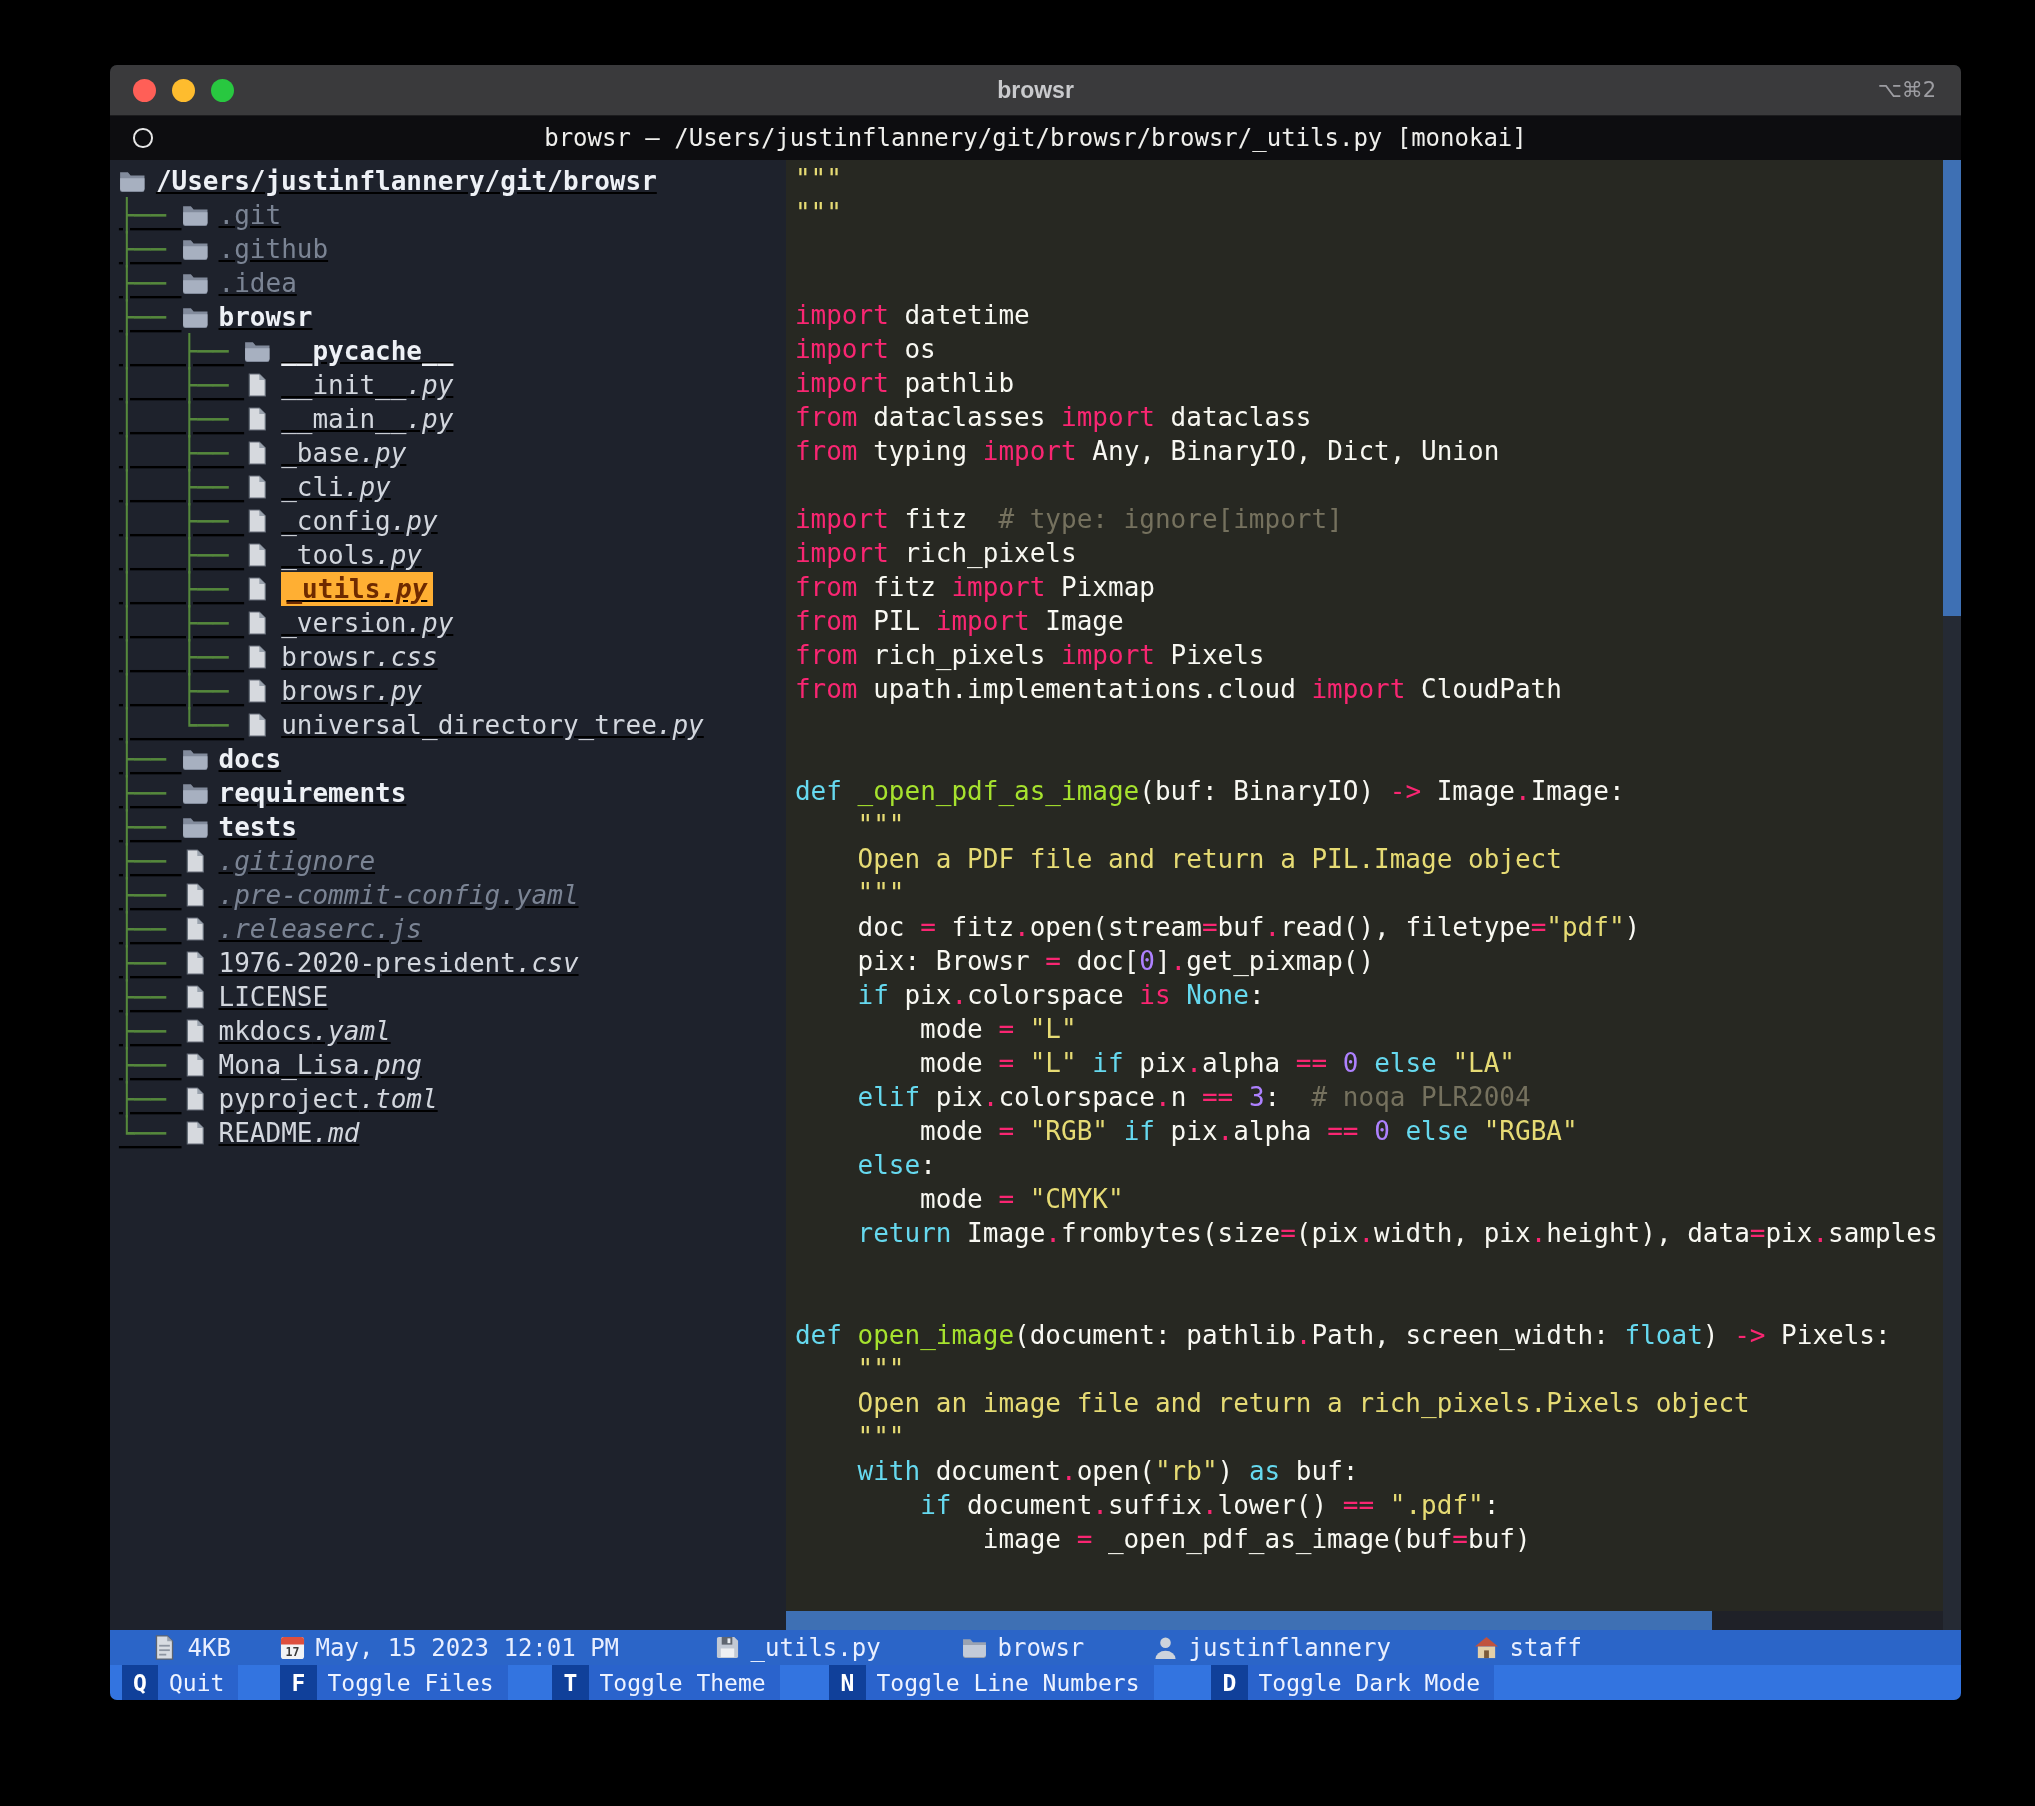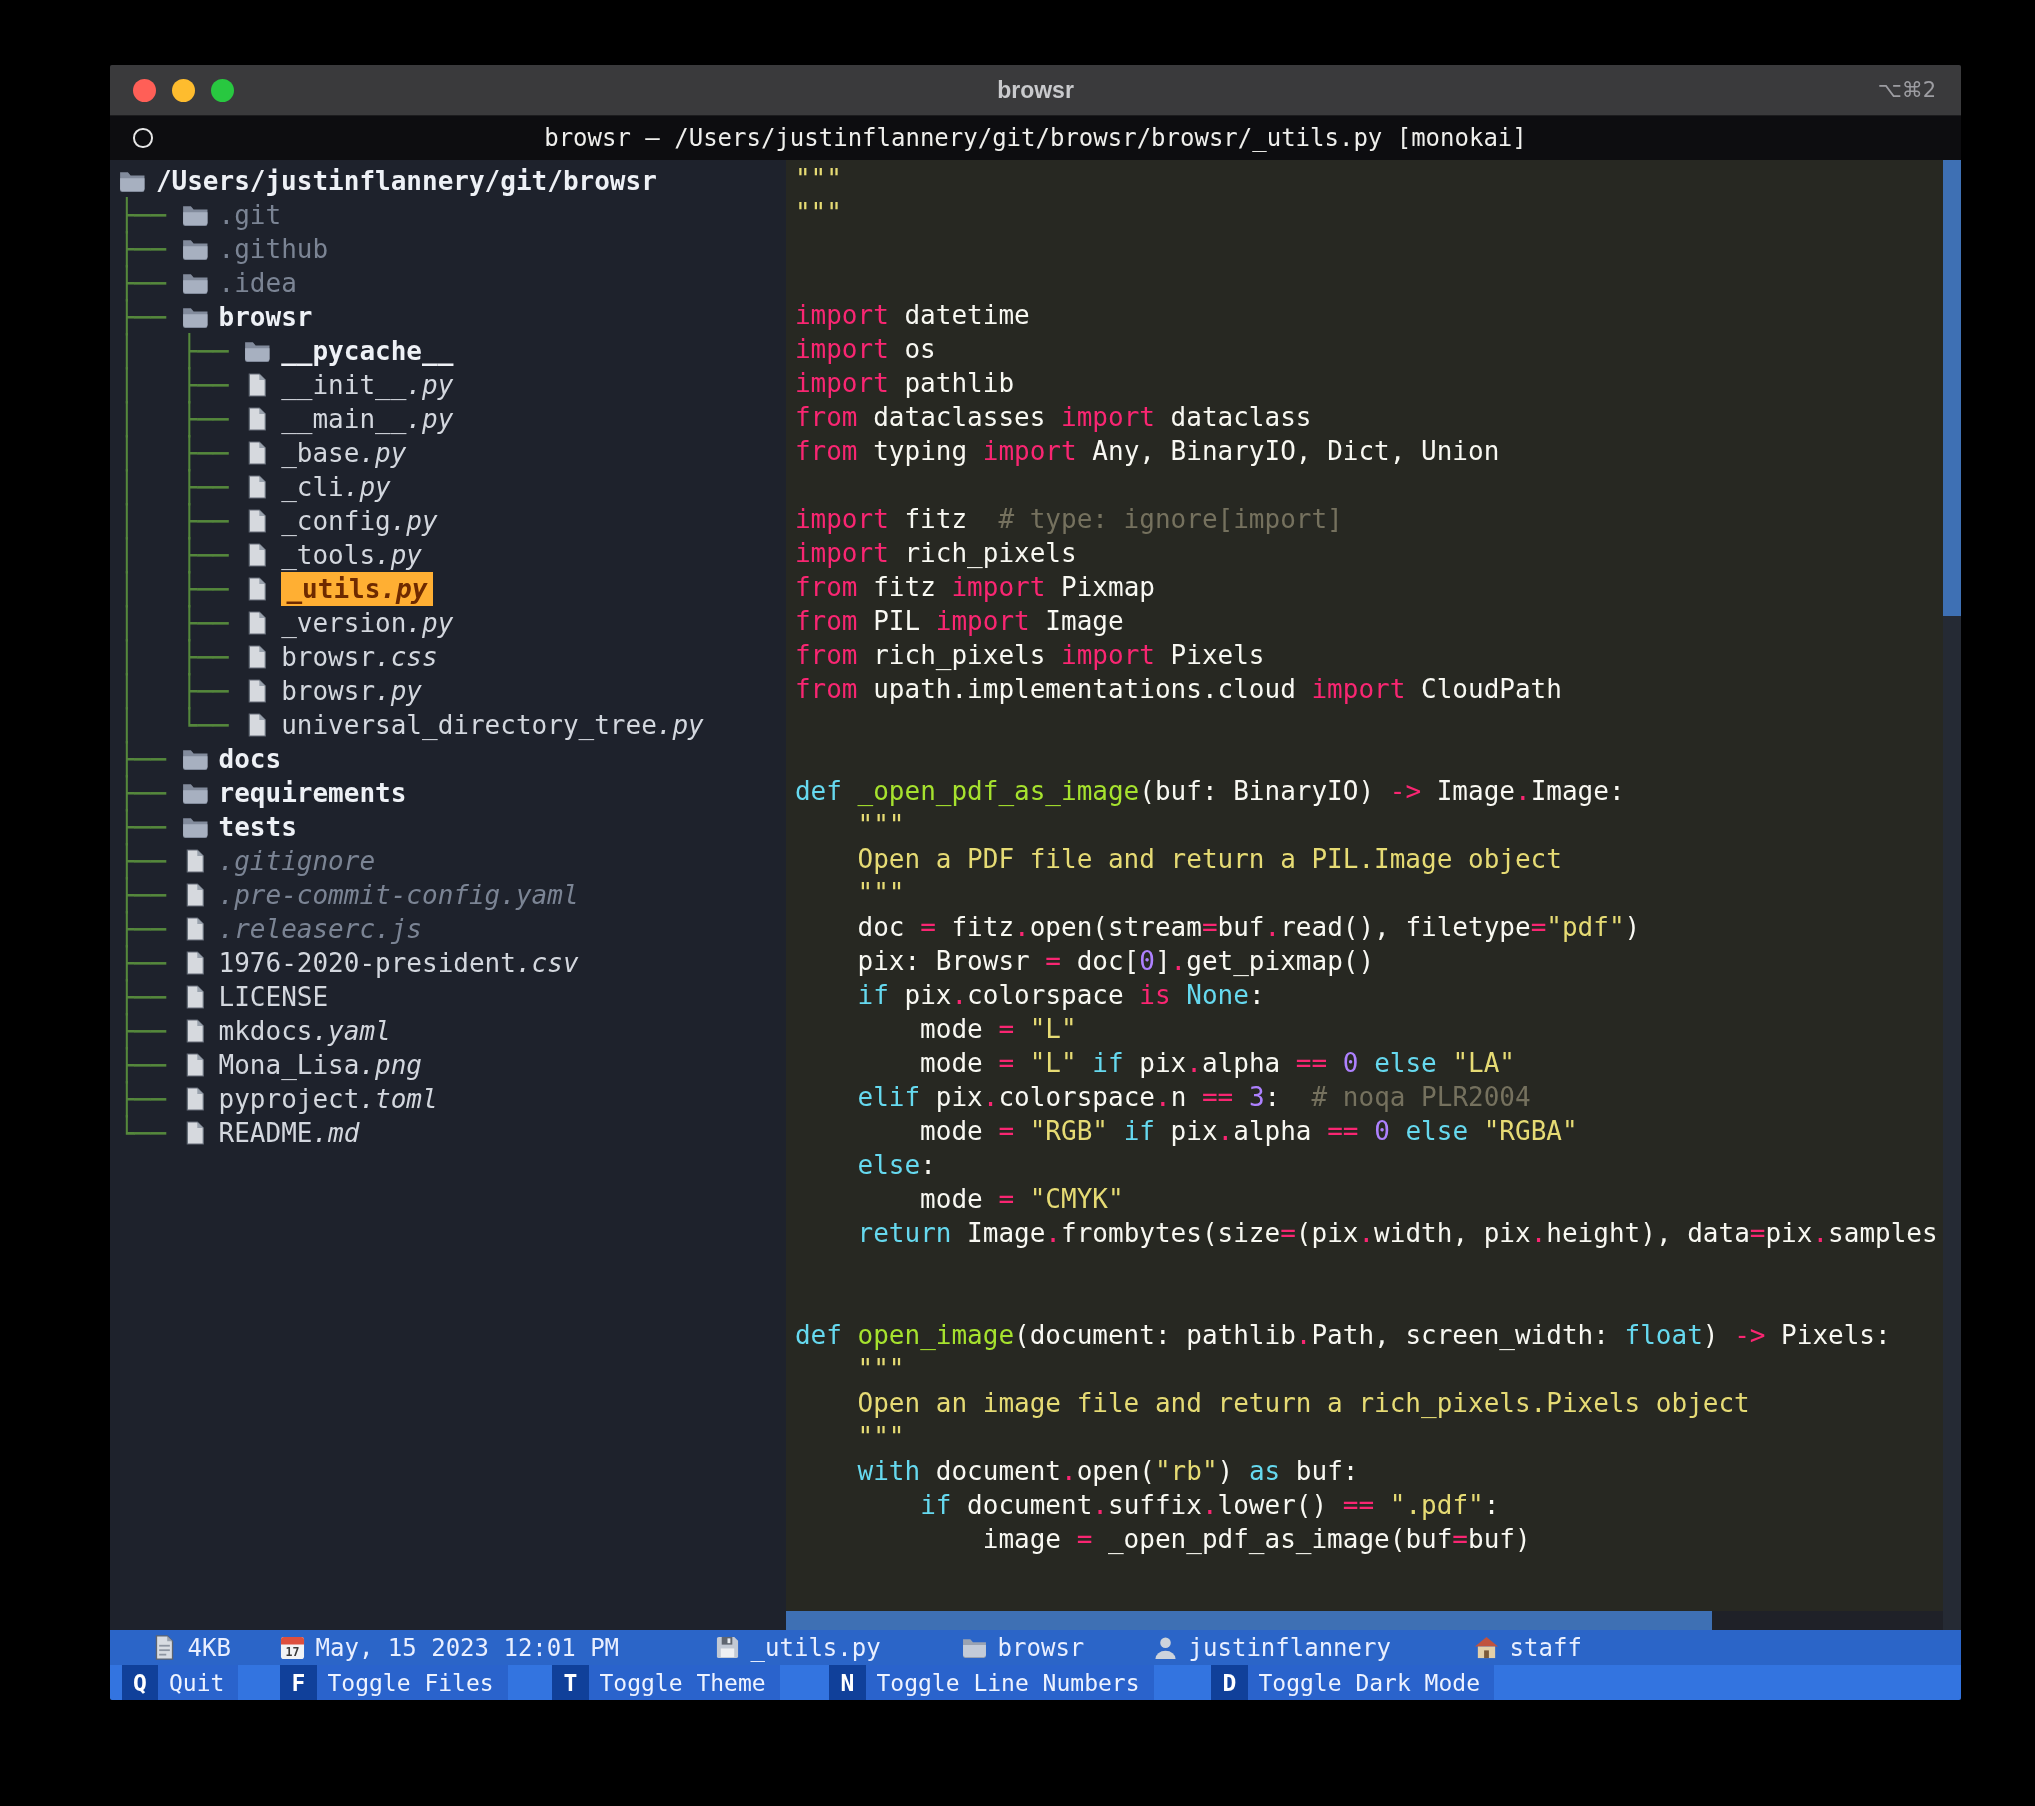--- a/index.html
+++ b/index.html
@@ -1,20 +1,20 @@
 <!DOCTYPE html>
 <html style="font-size:14px"><head>
 <meta charset="utf-8">
 <style>
   * { margin:0; padding:0; box-sizing:border-box; }
   html,body { width:2036px; height:1807px; background:#000; overflow:hidden;
               font-family:"DejaVu Sans Mono", monospace; }
 
   .window { position:absolute; left:110px; top:65px; width:1851px; height:1635px;
-            background:#14161c; border-radius:2px; overflow:hidden;
+            background:#14161c; border-radius:7px; overflow:hidden;
             box-shadow:0 30px 80px rgba(0,0,0,.75);
             display:flex; flex-direction:column; }
 
   
   .titlebar { height:51px; background:#3a3a3c; border-bottom:0.9px solid #1c1c1e;
               position:relative; display:flex; align-items:center; flex:0 0 auto; }
   .traffic-lights { display:flex; gap:16px; margin-left:23px; }
   .tl { width:23px; height:23px; border-radius:50%; display:inline-block; }
   .tl.red { background:#ff5f57; }
   .tl.yellow { background:#febc2e; }
@@ -29,21 +29,21 @@
   .termheader { height:44px; background:#0d0d10; position:relative;
                 display:flex; align-items:center; flex:0 0 auto; }
   .hdr-circle { position:absolute; left:23px; width:19.5px; height:19.5px;
                 border:2.7px solid #e6e6e6; border-radius:50%; }
   .hdr-title { width:100%; text-align:center; color:#efefec; font-size:24px; }
 
   
   .content { flex:1 1 auto; display:flex; position:relative; min-height:0; }
 
   .tree-panel { width:676px; flex:0 0 676px; background:#1e222c; overflow:hidden;
-                padding:3.5px 0 0 8.9px; font-size:26px; }
+                padding:3.5px 0 0 8.9px; font-size:26px;text-decoration:underline; }
   .tree-row { height:34px; line-height:34px; display:flex; align-items:center;
               white-space:pre; }
   .guide { color:#55883c; display:inline-block; transform:scaleY(1.18);
            transform-origin:center; }
   .tree-icon { width:30px; height:26.6px; display:inline-flex; align-items:center;
                margin-right:7px; flex:0 0 auto; }
   .tree-icon svg { width:26.6px; height:24px; }
   .tree-label { color:#d3d7de; }
   .tree-label .ext { font-style:italic; }
   .tree-label.bold, .tree-label.root { font-weight:bold; color:#eef1f6; }

